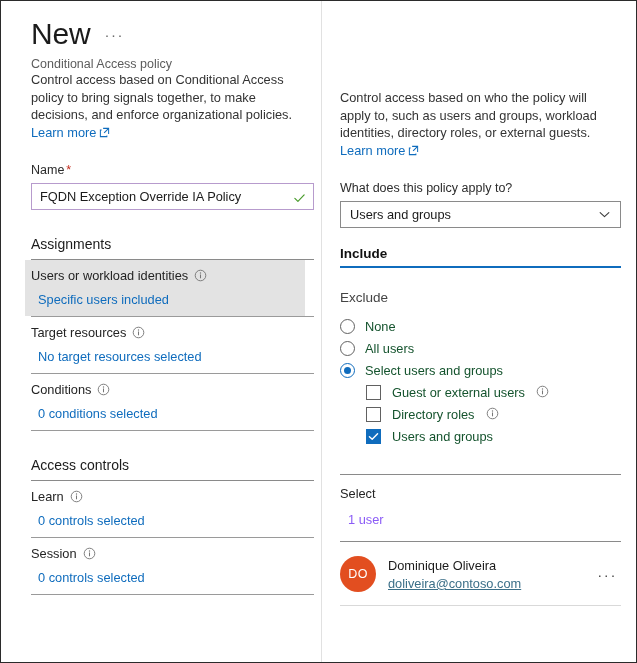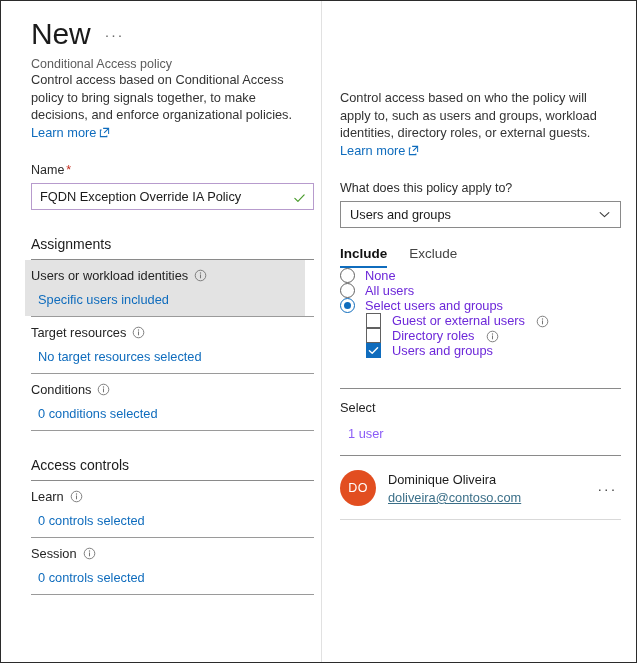--- a/index.html
+++ b/index.html
@@ -204,20 +204,21 @@
   .chev {
     width: 13px;
     height: 13px;
   }
 
   .tabs {
     display: flex;
     gap: 22px;
     margin-top: 18px;
     border-bottom: 0;
+    flex-direction: column;
   }
   .tab {
     font-size: 13.5px;
     color: #444444;
     padding-bottom: 7px;
     cursor: pointer;
     position: relative;
   }
   .tab.active {
     color: #111111;
@@ -228,26 +229,26 @@
     position: absolute;
     left: 0;
     right: 0;
     bottom: 0;
     height: 2px;
     background: #0f6cbd;
   }
 
   .radio-row, .check-row {
     display: flex;
-    align-items: flex-end;
+    align-items: flex-start;
     gap: 10px;
-    margin-top: 0;
-    cursor: pointer;
-    font-size: 12.8px;
-    color: #6d28d9;
+    margin-top: 7px;
+    cursor: pointer;
+    font-size: 12.8px;
+    color: #14532d;
   }
   .radio-row:first-child { margin-top: 18px; }
   .check-row { margin-left: 26px; gap: 11px; }
 
   .radio {
     width: 15px;
     height: 15px;
     border-radius: 50%;
     border: 1px solid #616161;
     box-sizing: border-box;

